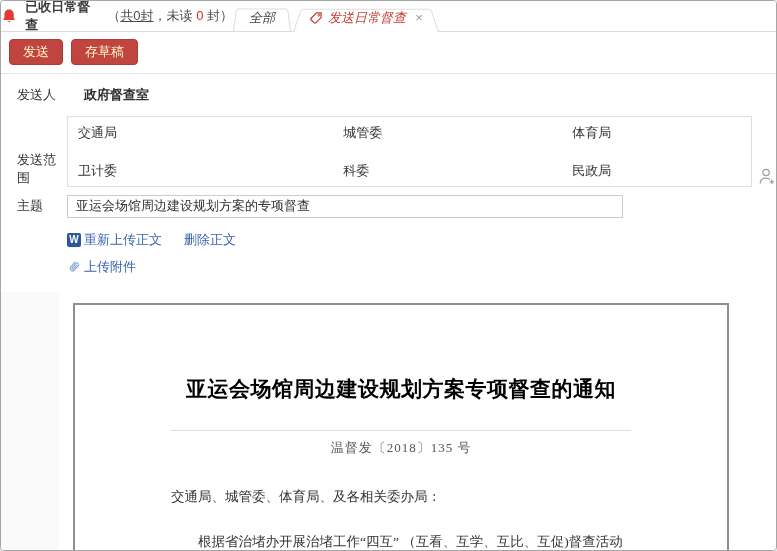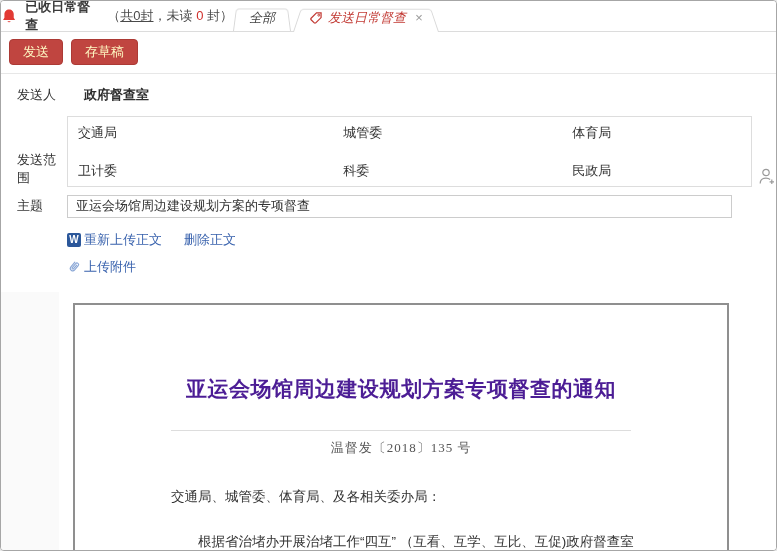--- a/index.html
+++ b/index.html
@@ -70,21 +70,21 @@
     margin-left:8px; width:766px; border:1px solid #ddd; background:#fff;
     padding:7px 10px 6px 10px;
     display:grid; grid-template-columns:37% 31.5% 31.5%; row-gap:4px;
     line-height:18px;
     gap:20px;
   }
   .adduser { margin:6px 0 0 6px; cursor:pointer; }
 
   .row-subject { margin-top:8px; align-items:center; }
   .subject-input {
-    margin-left:8px; width:665px; height:23px;
+    margin-left:8px; width:556px; height:23px;
     border:1px solid #ccc; padding:2px 8px; font-size:13px; color:#333;
     font-family:inherit; background:#fff;
   }
 
   .links-row { margin-top:13px; margin-left:66px; display:flex; align-items:center; gap:22px; }
   .attach-row { margin-top:9px; margin-left:66px; display:flex; align-items:center; }
   .blue-link {
     color:#3b64ae; font-size:13px; cursor:pointer; text-decoration:none;
     display:inline-flex; align-items:center; gap:3px;
   }
@@ -97,29 +97,29 @@
   
   .doc-section { margin-top:16px; display:flex; height:300px; }
   .doc-gutter { width:58px; flex:0 0 auto; background:#fafafa; }
   .doc-canvas { flex:1; background:#fff; }
   .page {
     margin-left:14px; margin-top:11px; width:656px; height:600px;
     background:#fff; border:2px solid #8f8f8f;
   }
   .page-inner { width:460px; margin:0 auto; padding-top:70px; }
   .doc-title {
-    font-size:21px; font-weight:bold; color:#4c1d95;
+    font-size:21px; font-weight:bold; color:#000000;
     text-align:center; letter-spacing:0.5px; white-space:nowrap;
   }
   .doc-rule { border:none; border-top:1px solid #ddd; margin-top:27px; }
   .doc-number {
     text-align:center; margin-top:8px; font-size:13px; color:#555;
     font-family:"Liberation Serif","DejaVu Serif",serif; letter-spacing:1px;
   }
-  .doc-body { margin-top:31px; font-size:13.5px; color:#333; }
+  .doc-body { margin-top:31px; font-size:13.5px; color:#333;font-family:Liberation Serif, serif; }
   .doc-body .line { line-height:18px; margin-bottom:27px; white-space:nowrap; }
   .doc-body .indent { text-indent:27px; }
 
   svg { display:block; }
 </style>
 </head>
 <body>
 
 <div class="window">
 
@@ -206,21 +206,21 @@
   <div class="doc-section">
     <div class="doc-gutter"></div>
     <div class="doc-canvas">
       <div class="page">
         <div class="page-inner">
           <div class="doc-title">亚运会场馆周边建设规划方案专项督查的通知</div>
           <hr class="doc-rule">
           <div class="doc-number">温督发〔2018〕135 号</div>
           <div class="doc-body">
             <div class="line">交通局、城管委、体育局、及各相关委办局：</div>
-            <div class="line indent">根据省治堵办开展治堵工作“四互” （互看、互学、互比、互促)政府督查室</div>
+            <div class="line indent">根据省治堵办开展治堵工作“四互” （互看、互学、互比、互促)督查活动</div>
 
           </div>
         </div>
       </div>
     </div>
   </div>
 
 </div>
 
 </body></html>

